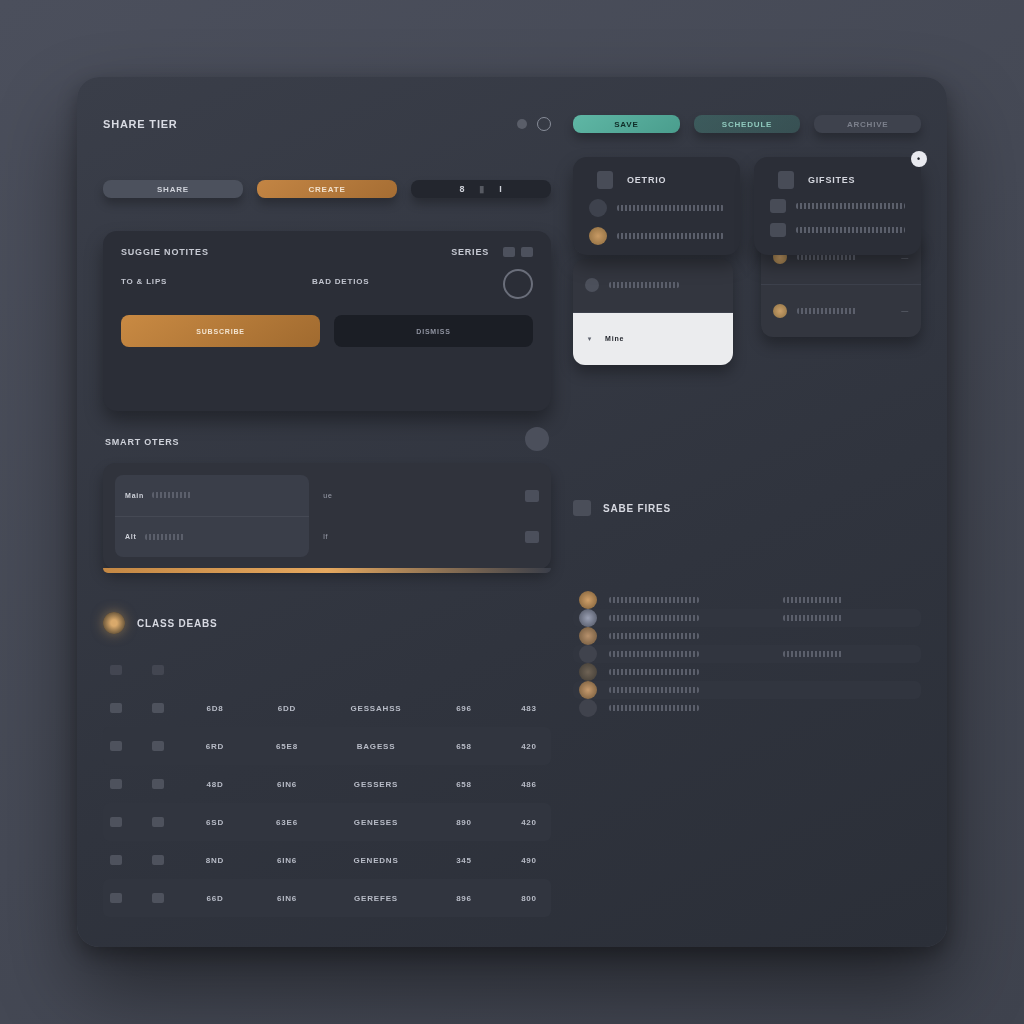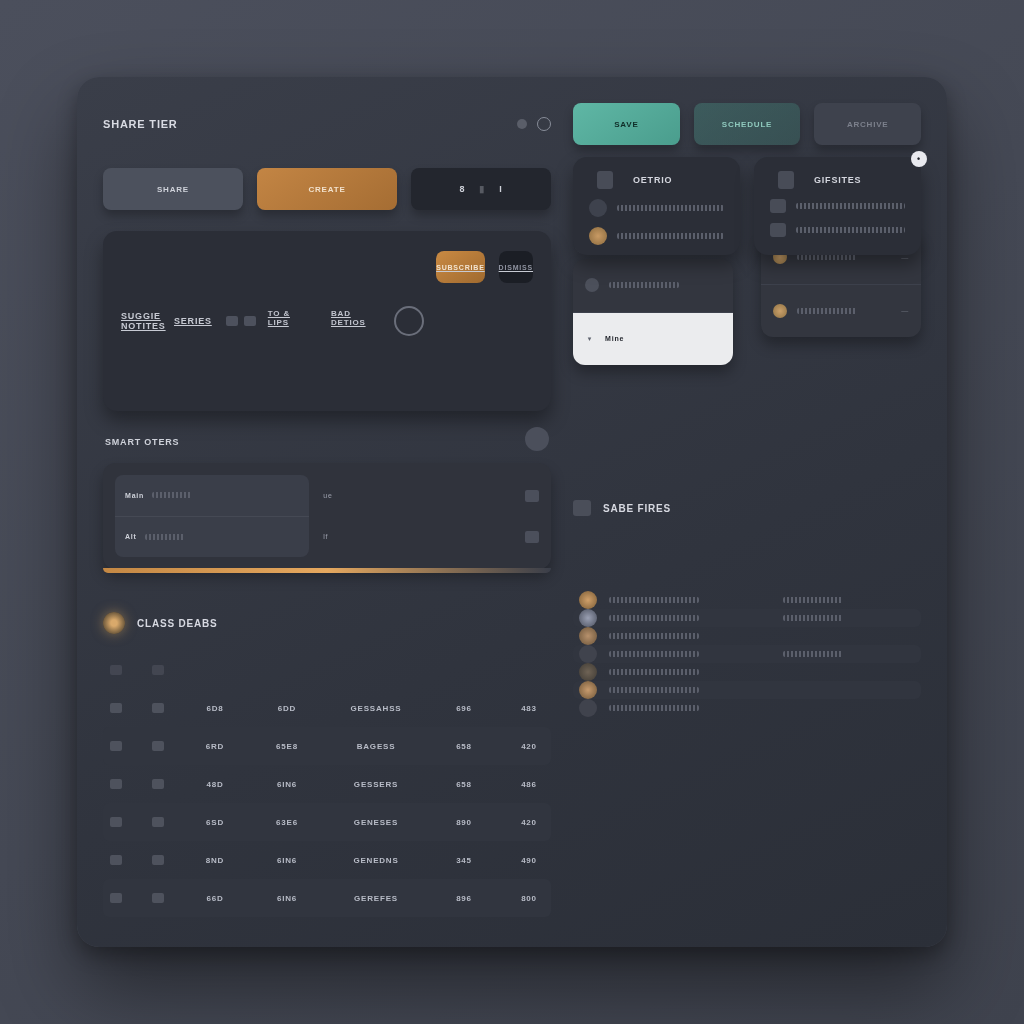--- a/index.html
+++ b/index.html
@@ -31,21 +31,21 @@
   .hdr .dots { display:flex; gap:10px; align-items:center; }
   .dot { width:10px; height:10px; border-radius:50%; background:#5a5e69; }
   .dot.amber { background: radial-gradient(circle,#c8915a,#8a6238); }
   .ring { width:14px; height:14px; border-radius:50%; border:1.5px solid #888d99; }
   .bulb { width:12px; height:12px; border-radius:50%; border:1.5px solid #888d99; position:relative; }
   .bulb::after{content:"";position:absolute;left:3px;right:3px;bottom:-3px;height:3px;background:#888d99;}
 
   
   .btnrow { display:flex; gap:14px; align-items:center; }
   .btn {
-    flex:1; height:42px; border-radius:8px;
+    flex:1; height:18px; border-radius:8px;
     display:flex; align-items:center; justify-content:center;
     font-size:8px; font-weight:700; color:#cfd2da;
     background:#4a4f5b;
     box-shadow: 0 6px 10px rgba(0,0,0,.25);
   }
   .btn.teal { background: linear-gradient(145deg,#5fb7a5,#4a9d8d); color:#0f2c27; }
   .btn.tealdim { background: linear-gradient(145deg,#4a9d8d55,#3d7e7255); color:#8fc9bd; }
   .btn.ghost { background:#3e424d; color:#7c808c; }
   .btn.slate { background:#4c515d; }
   .btn.amber { background: linear-gradient(145deg,#c38544,#a56d33); color:#f2e1cc; }
@@ -54,29 +54,29 @@
 
   
   .cardrow-L { display:grid; grid-template-columns:1fr 1fr; gap:14px; }
   .card {
     background:#2b2e37; border-radius:14px;
     box-shadow: 0 10px 18px rgba(0,0,0,.35);
     padding:14px 16px 10px 16px;
     display:flex; flex-direction:column; gap:10px;
     position:relative;
   }
-  .card .title { display:flex; align-items:center; gap:20px; font-size:9px; font-weight:700; color:#d4d6de;padding-left:8px; }
+  .card .title { display:flex; align-items:center; gap:14px; font-size:9px; font-weight:700; color:#d4d6de;padding-left:8px; }
   .iconbox { width:16px; height:18px; border-radius:3px; background:#484c57; }
   .card .row { display:flex; align-items:center; gap:10px; font-size:7px; color:#6f7482; }
   .circ { width:18px; height:18px; border-radius:50%; background:#3e424d; flex:none; }
   .circ.amber { background: radial-gradient(circle,#c89a64,#8a6a3e); }
   .bars { height:6px; flex:1; background: repeating-linear-gradient(90deg,#5b5f6b 0 2px,transparent 2px 4px); border-radius:2px; }
   .badge-dot { position:absolute; top:-6px; right:-6px; width:16px; height:16px; border-radius:50%; background:#e9eaef; color:#1f222a; font-size:9px; display:flex;align-items:center;justify-content:center; font-weight:700; }
 
-  .card-big { background:#2b2e37; border-radius:14px; box-shadow:0 10px 18px rgba(0,0,0,.35); padding:16px 18px; display:flex; flex-direction:row; gap:12px;text-decoration:underline; }
+  .card-big { background:#2b2e37; border-radius:14px; box-shadow:0 10px 18px rgba(0,0,0,.35); padding:16px 18px; display:flex; flex-direction:column; gap:12px; }
   .card-big .head { display:flex; justify-content:space-between; align-items:center; font-size:9px; font-weight:700; }
   .mini-icons { display:flex; gap:6px; }
   .mini { width:12px; height:10px; background:#4d515d; border-radius:2px; }
   .card-big .grid2 { display:grid; grid-template-columns:1fr 1fr auto; gap:26px; align-items:center; }
   .subcol { display:flex; flex-direction:column; gap:6px; }
   .subcol .lbl { font-size:8px; font-weight:700; color:#c1c4ce; }
   .ring-lg { width:30px; height:30px; border:2px solid #6a6e7a; border-radius:50%; }
   .pillrow { display:grid; grid-template-columns:1fr 1fr; gap:14px; margin-top:4px; }
   .pill { height:32px; border-radius:8px; display:flex;align-items:center;justify-content:center; font-size:7px; font-weight:700; }
   .pill.amber { background: linear-gradient(145deg,#c98a43,#a06a2f); color:#f3e4d0; }

